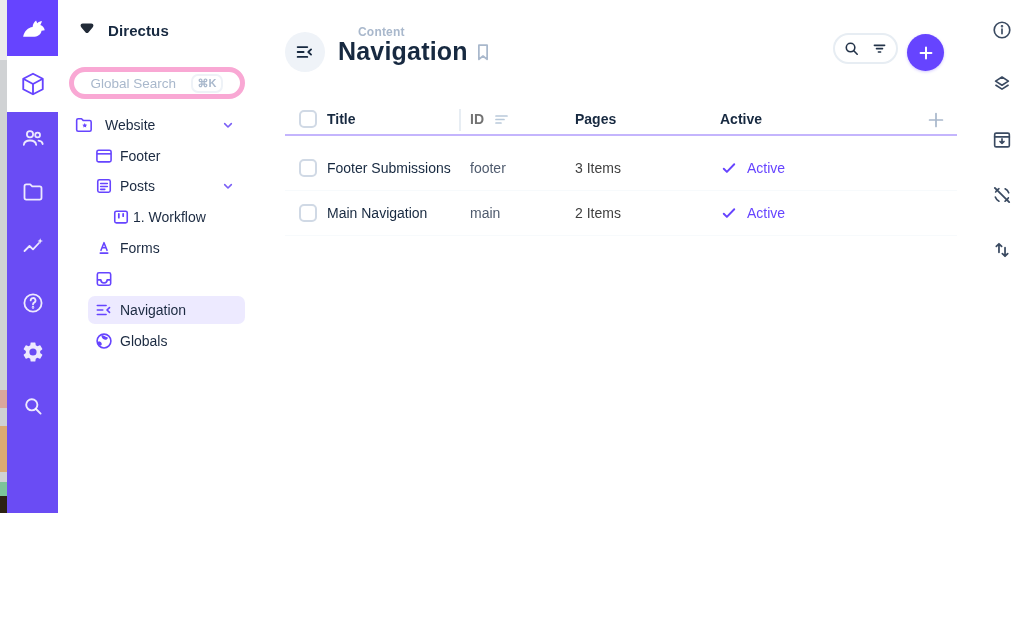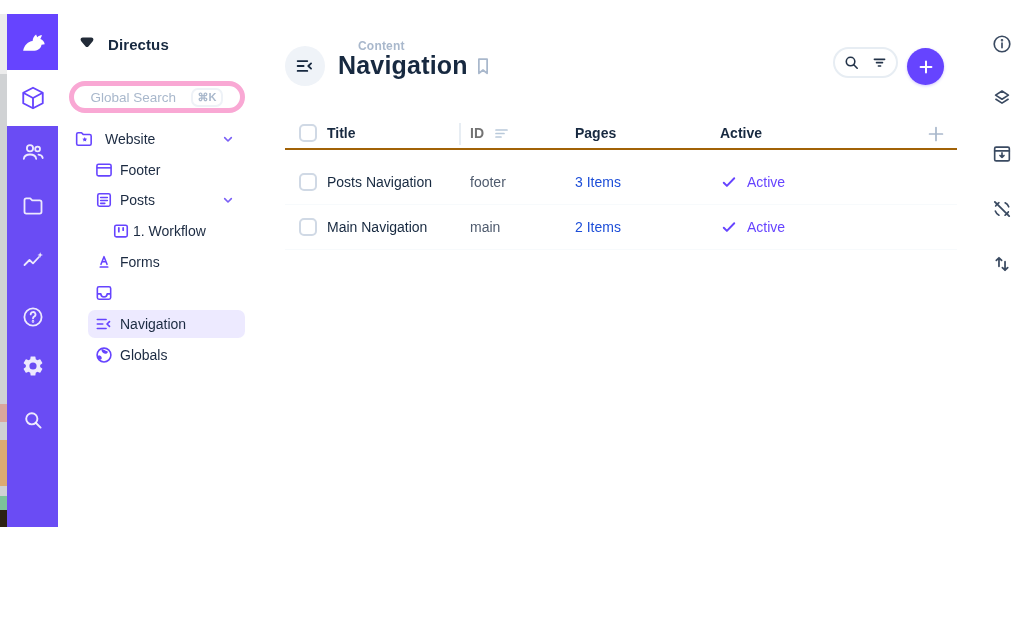--- a/index.html
+++ b/index.html
@@ -1,18 +1,18 @@
 <!DOCTYPE html>
 <html><head>
 <meta charset="utf-8">
 <style>
   * { margin:0; padding:0; box-sizing:border-box; }
   html,body { background:#fff; }
   body { font-family:"Liberation Sans", sans-serif; color:#172940; }
-  #stage { position:relative; width:1028px; height:513px; background:#fff; overflow:hidden;margin-top:14px; }
+  #stage { position:relative; width:1028px; height:513px; background:#fff; overflow:hidden; }
 
   
   .peek { position:absolute; left:0; top:0; width:7px; height:644px; }
   .peek .seg { position:absolute; left:0; width:7px; }
 
   
   .module-bar { position:absolute; left:7px; top:0; width:51px; height:644px; background:#6a4cf4; }
   .mtile { position:absolute; left:0; width:51px; display:flex; align-items:center; justify-content:center; cursor:pointer; }
   .mtile svg { display:block; }
   .logo-tile { top:0; height:56px; background:#6644ff; }
@@ -46,31 +46,31 @@
   .bookmark-btn { position:absolute; left:472px; top:41px; width:22px; height:22px; color:#a9b8cc; cursor:pointer; }
 
   .searchpill { position:absolute; left:833px; top:33px; width:65px; height:31px; border:2px solid #e7edf3; border-radius:17px; display:flex; align-items:center; justify-content:center; gap:9px; color:#233349; cursor:pointer; background:#fff; }
   .add-btn { position:absolute; left:907px; top:34px; width:37px; height:37px; border-radius:50%; background:#6644ff; color:#fff; display:flex; align-items:center; justify-content:center; cursor:pointer; box-shadow:0 1px 3px rgba(102,68,255,.3); }
 
   
   .rrail-icon { position:absolute; left:991px; width:22px; height:22px; color:#3a4a61; cursor:pointer; }
 
   
   .tbl { position:absolute; left:285px; top:104px; width:672px; }
-  .tbl-head { position:relative; height:32px; border-bottom:2px solid #a16207; }
+  .tbl-head { position:relative; height:32px; border-bottom:2px solid #c4b5fd; }
   .tbl-row { position:relative; height:45px; border-bottom:1px solid #f7fafc; cursor:pointer; }
   .cell { position:absolute; top:0; height:100%; display:flex; align-items:center; font-size:14px; }
   .chk { position:absolute; left:14px; top:50%; margin-top:-9px; width:18px; height:18px; border:2px solid #d0d9e5; border-radius:5px; background:#fff; cursor:pointer; }
   .col-title { left:42px; font-weight:700; color:#172940; }
   .col-id { left:185px; font-weight:700; color:#737373; gap:11px; }
   .col-items { left:290px; font-weight:700; color:#172940; }
   .col-active { left:435px; font-weight:700; color:#172940; }
   .c-title { left:42px; color:#172940; font-weight:500; }
   .c-id { left:185px; color:#4f5b6e; }
-  .c-items { left:290px; color:#1d4ed8; }
+  .c-items { left:290px; color:#404040; }
   .c-active { left:435px; color:#6644ff; gap:9px; font-weight:500; }
   .head-divider { position:absolute; left:174px; top:5px; height:22px; border-left:2px solid #e7edf3; }
   .sort-ind { display:block; }
   .add-col { position:absolute; left:640px; top:5px; width:22px; height:22px; color:#a9b8cc; cursor:pointer; }
 
   
   .bottom-scroll { position:absolute; left:58px; top:634px; width:197px; height:10px; background:#eff3f5; border-top-right-radius:9px; border-top:1px solid #e3eaee; }
   .bottom-scroll .thumb { position:absolute; left:5px; top:4px; width:183px; height:6px; border-radius:3px; background:#c8dde9; cursor:pointer; }
 
   svg { display:block; }
@@ -399,21 +399,21 @@
         <svg width="22" height="22" viewBox="0 0 24 24" fill="none" stroke="currentColor" stroke-width="1.9" stroke-linecap="round">
             <path d="M12 5v14M5 12h14"></path>
           </svg>
       </span>
     </div>
 
     <div style="height:10px"></div>
 
     <div class="tbl-row">
       <span class="chk"></span>
-      <span class="cell c-title">Posts Navigation</span>
+      <span class="cell c-title">Footer Submissions</span>
       <span class="cell c-id">footer</span>
       <span class="cell c-items">3 Items</span>
       <span class="cell c-active">
         <span>
           <svg width="18" height="18" viewBox="0 0 24 24" fill="none" stroke="#6644ff" stroke-width="2.6" stroke-linecap="round" stroke-linejoin="round">
               <path d="m5 13 4.2 4.2L19 7"></path>
             </svg>
         </span>
         <span>Active</span>
       </span>

